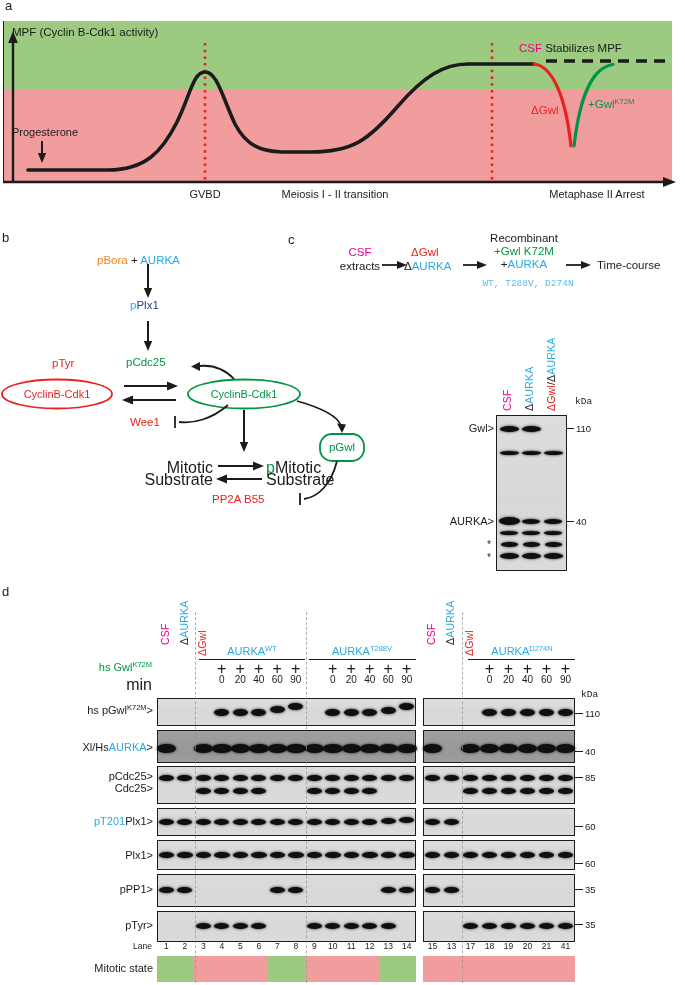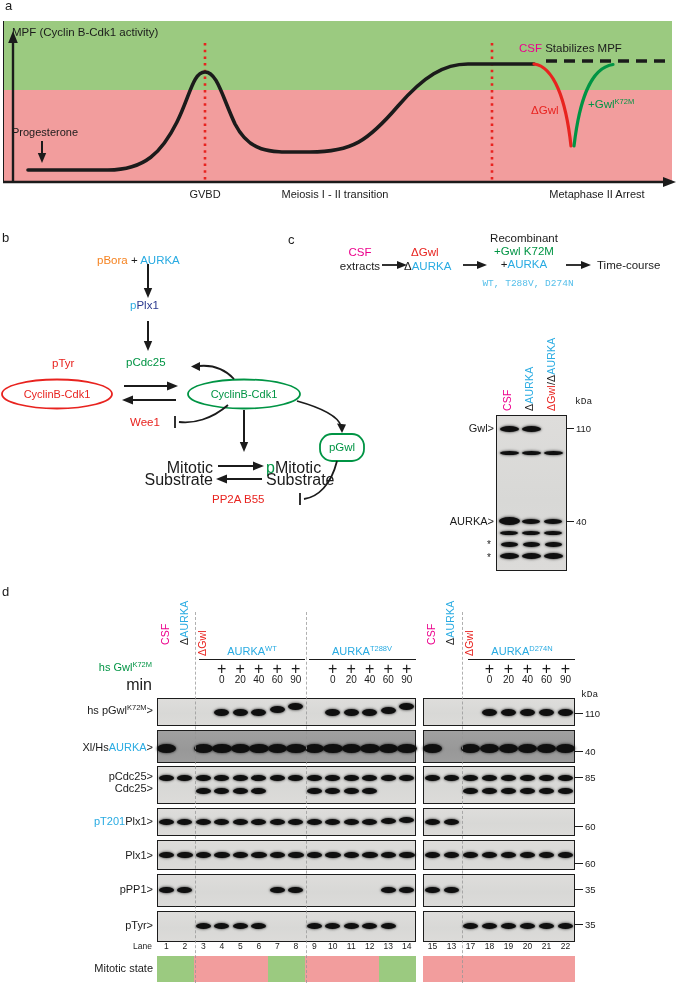--- a/index.html
+++ b/index.html
@@ -428,21 +428,21 @@
     <div class="t ta-c" style="left: 361.75px; top: 942px; width: 16px; font-size: 8.5px;">12</div>
     <div class="t ta-c" style="left: 380.25px; top: 942px; width: 16px; font-size: 8.5px;">13</div>
     <div class="t ta-c" style="left: 398.75px; top: 942px; width: 16px; font-size: 8.5px;">14</div>
     <div class="t ta-c" style="left: 424.5px; top: 942px; width: 16px; font-size: 8.5px;">15</div>
     <div class="t ta-c" style="left: 443.5px; top: 942px; width: 16px; font-size: 8.5px;">13</div>
     <div class="t ta-c" style="left: 462.5px; top: 942px; width: 16px; font-size: 8.5px;">17</div>
     <div class="t ta-c" style="left: 481.5px; top: 942px; width: 16px; font-size: 8.5px;">18</div>
     <div class="t ta-c" style="left: 500.5px; top: 942px; width: 16px; font-size: 8.5px;">19</div>
     <div class="t ta-c" style="left: 519.5px; top: 942px; width: 16px; font-size: 8.5px;">20</div>
     <div class="t ta-c" style="left: 538.5px; top: 942px; width: 16px; font-size: 8.5px;">21</div>
-    <div class="t ta-c" style="left: 557.5px; top: 942px; width: 16px; font-size: 8.5px;">22</div>
+    <div class="t ta-c" style="left: 557.5px; top: 942px; width: 16px; font-size: 8.5px;">41</div>
     <div class="mseg green" style="left: 157px; top: 956px; width: 37px; height: 26px;"></div>
     <div class="mseg pink" style="left: 194px; top: 956px; width: 74px; height: 26px;"></div>
     <div class="mseg green" style="left: 268px; top: 956px; width: 37px; height: 26px;"></div>
     <div class="mseg pink" style="left: 305px; top: 956px; width: 74px; height: 26px;"></div>
     <div class="mseg green" style="left: 379px; top: 956px; width: 37px; height: 26px;"></div>
     <div class="mseg pink" style="left: 423px; top: 956px; width: 152px; height: 26px;"></div>
     <div class="sep" style="left: 195px; top: 612px; height: 371px;"></div>
     <div class="sep" style="left: 306px; top: 612px; height: 371px;"></div>
     <div class="sep" style="left: 462px; top: 612px; height: 371px;"></div>
   </div>

